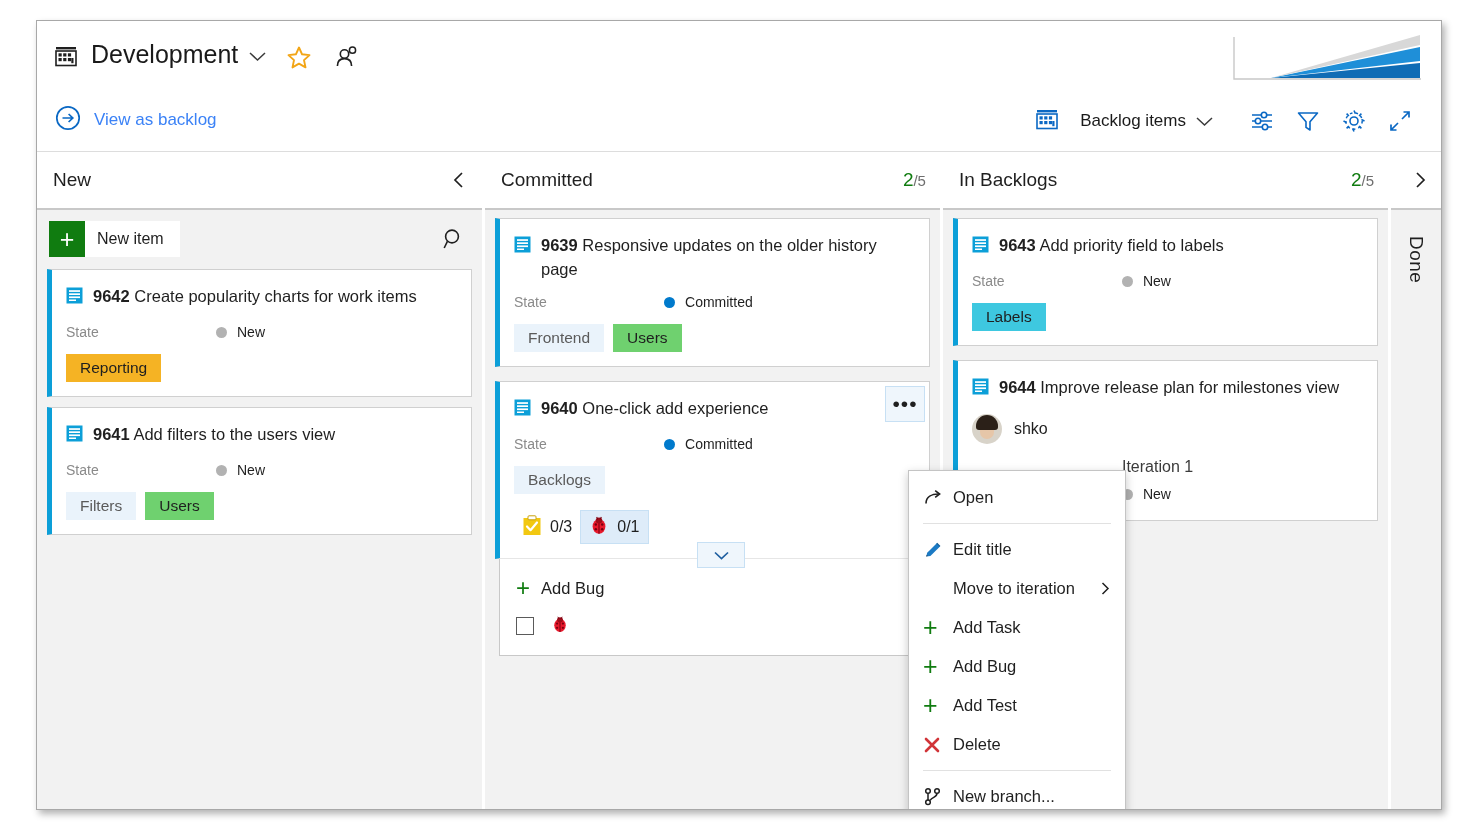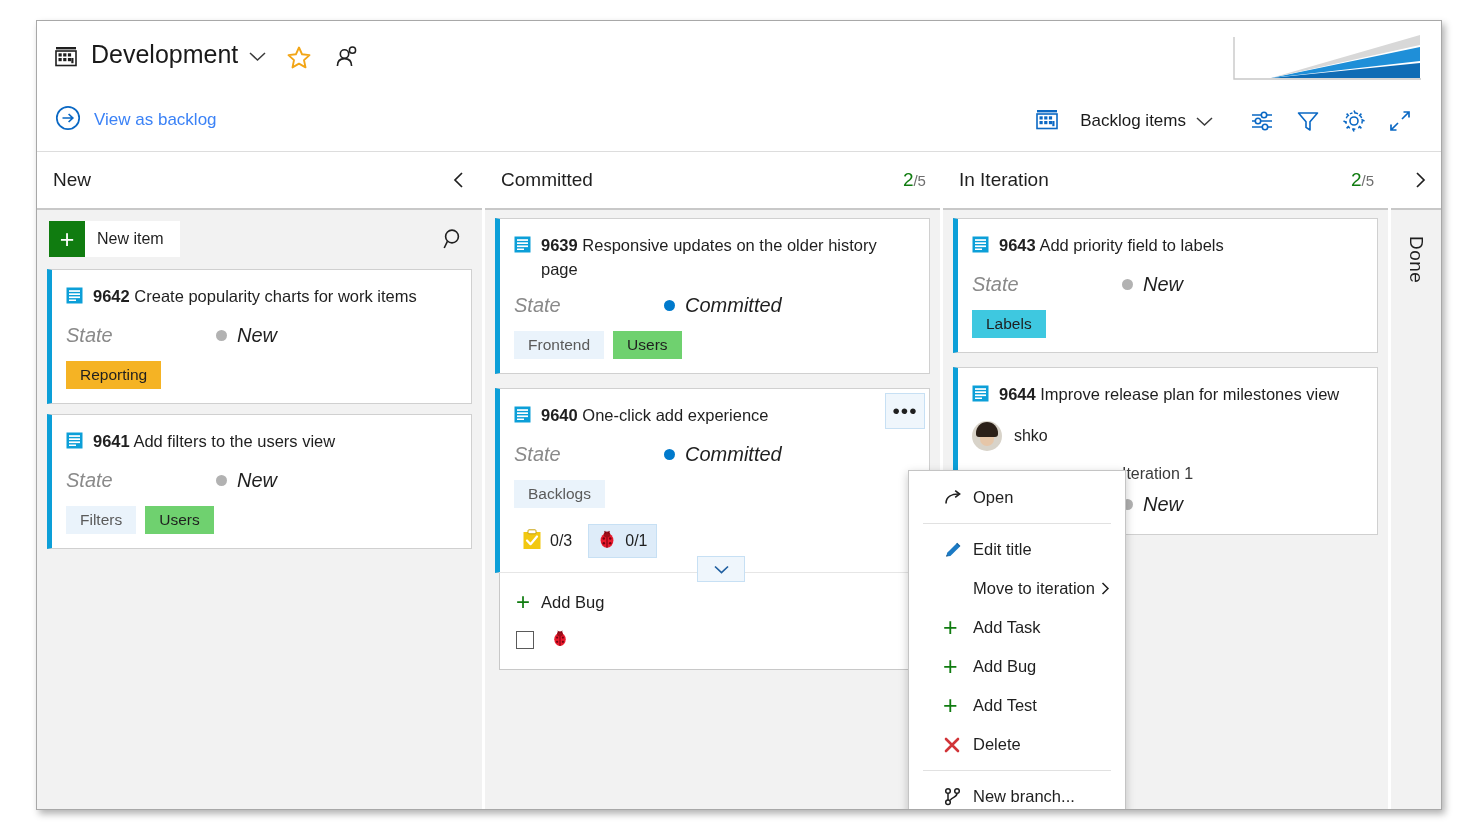--- a/index.html
+++ b/index.html
@@ -218,22 +218,21 @@
   .wi-icon { flex: 0 0 auto; margin-top: 3px; margin-right: 10px; }
   .card-title {
     font-size: 16.5px;
     color: #1f1f1f;
   }
   .card-id { font-weight: 700; }
   .card-field {
     display: flex;
     align-items: center;
     margin-top: 13px;
-    font-size: 20px;
-    font-style: italic;
+    font-size: 14px;
   }
   .field-name {
     color: #8a8a8a;
     width: 150px;
     flex: 0 0 150px;
   }
   .state-dot {
     width: 11px; height: 11px;
     border-radius: 50%;
     margin-right: 10px;
@@ -255,21 +254,20 @@
     line-height: 20px;
     color: #1f1f1f;
     white-space: nowrap;
   }
 
   
   .counter-row {
     display: flex;
     margin-top: 16px;
     align-items: center;
-    gap: 8px;
     position: relative;
   }
   .counter {
     display: flex;
     align-items: center;
     padding: 4px 8px;
     cursor: pointer;
     gap: 8px;
     font-size: 16px;
     color: #1f1f1f;
@@ -425,21 +423,20 @@
     z-index: 50;
   }
   .ctx-item {
     height: 39px;
     display: flex;
     align-items: center;
     padding: 0 12px 0 14px;
     font-size: 16.5px;
     color: #1f1f1f;
     cursor: pointer;
-    margin-left: 20px;
   }
   .ctx-icon {
     width: 30px;
     flex: 0 0 30px;
     display: flex;
     align-items: center;
     justify-content: flex-start;
   }
   .ctx-label { flex: 1 1 auto; }
   .ctx-sub { margin-left: auto; display: flex; align-items: center; }
@@ -771,21 +768,21 @@
           </div>
         </div>
 
       </div>
     </div>
 
     <div class="col-gap"></div>
 
     <div class="column col-progress">
       <div class="col-header">
-        <span class="col-title">In Iteration</span>
+        <span class="col-title">In Backlogs</span>
         <span class="col-limit">
           <span class="cur">2</span><span class="max">/5</span>
         </span>
       </div>
       <div class="col-body">
 
         <div class="card">
           <div class="card-title-row">
             <span class="wi-icon">
               <svg width="17" height="17" viewBox="0 0 17 17">

